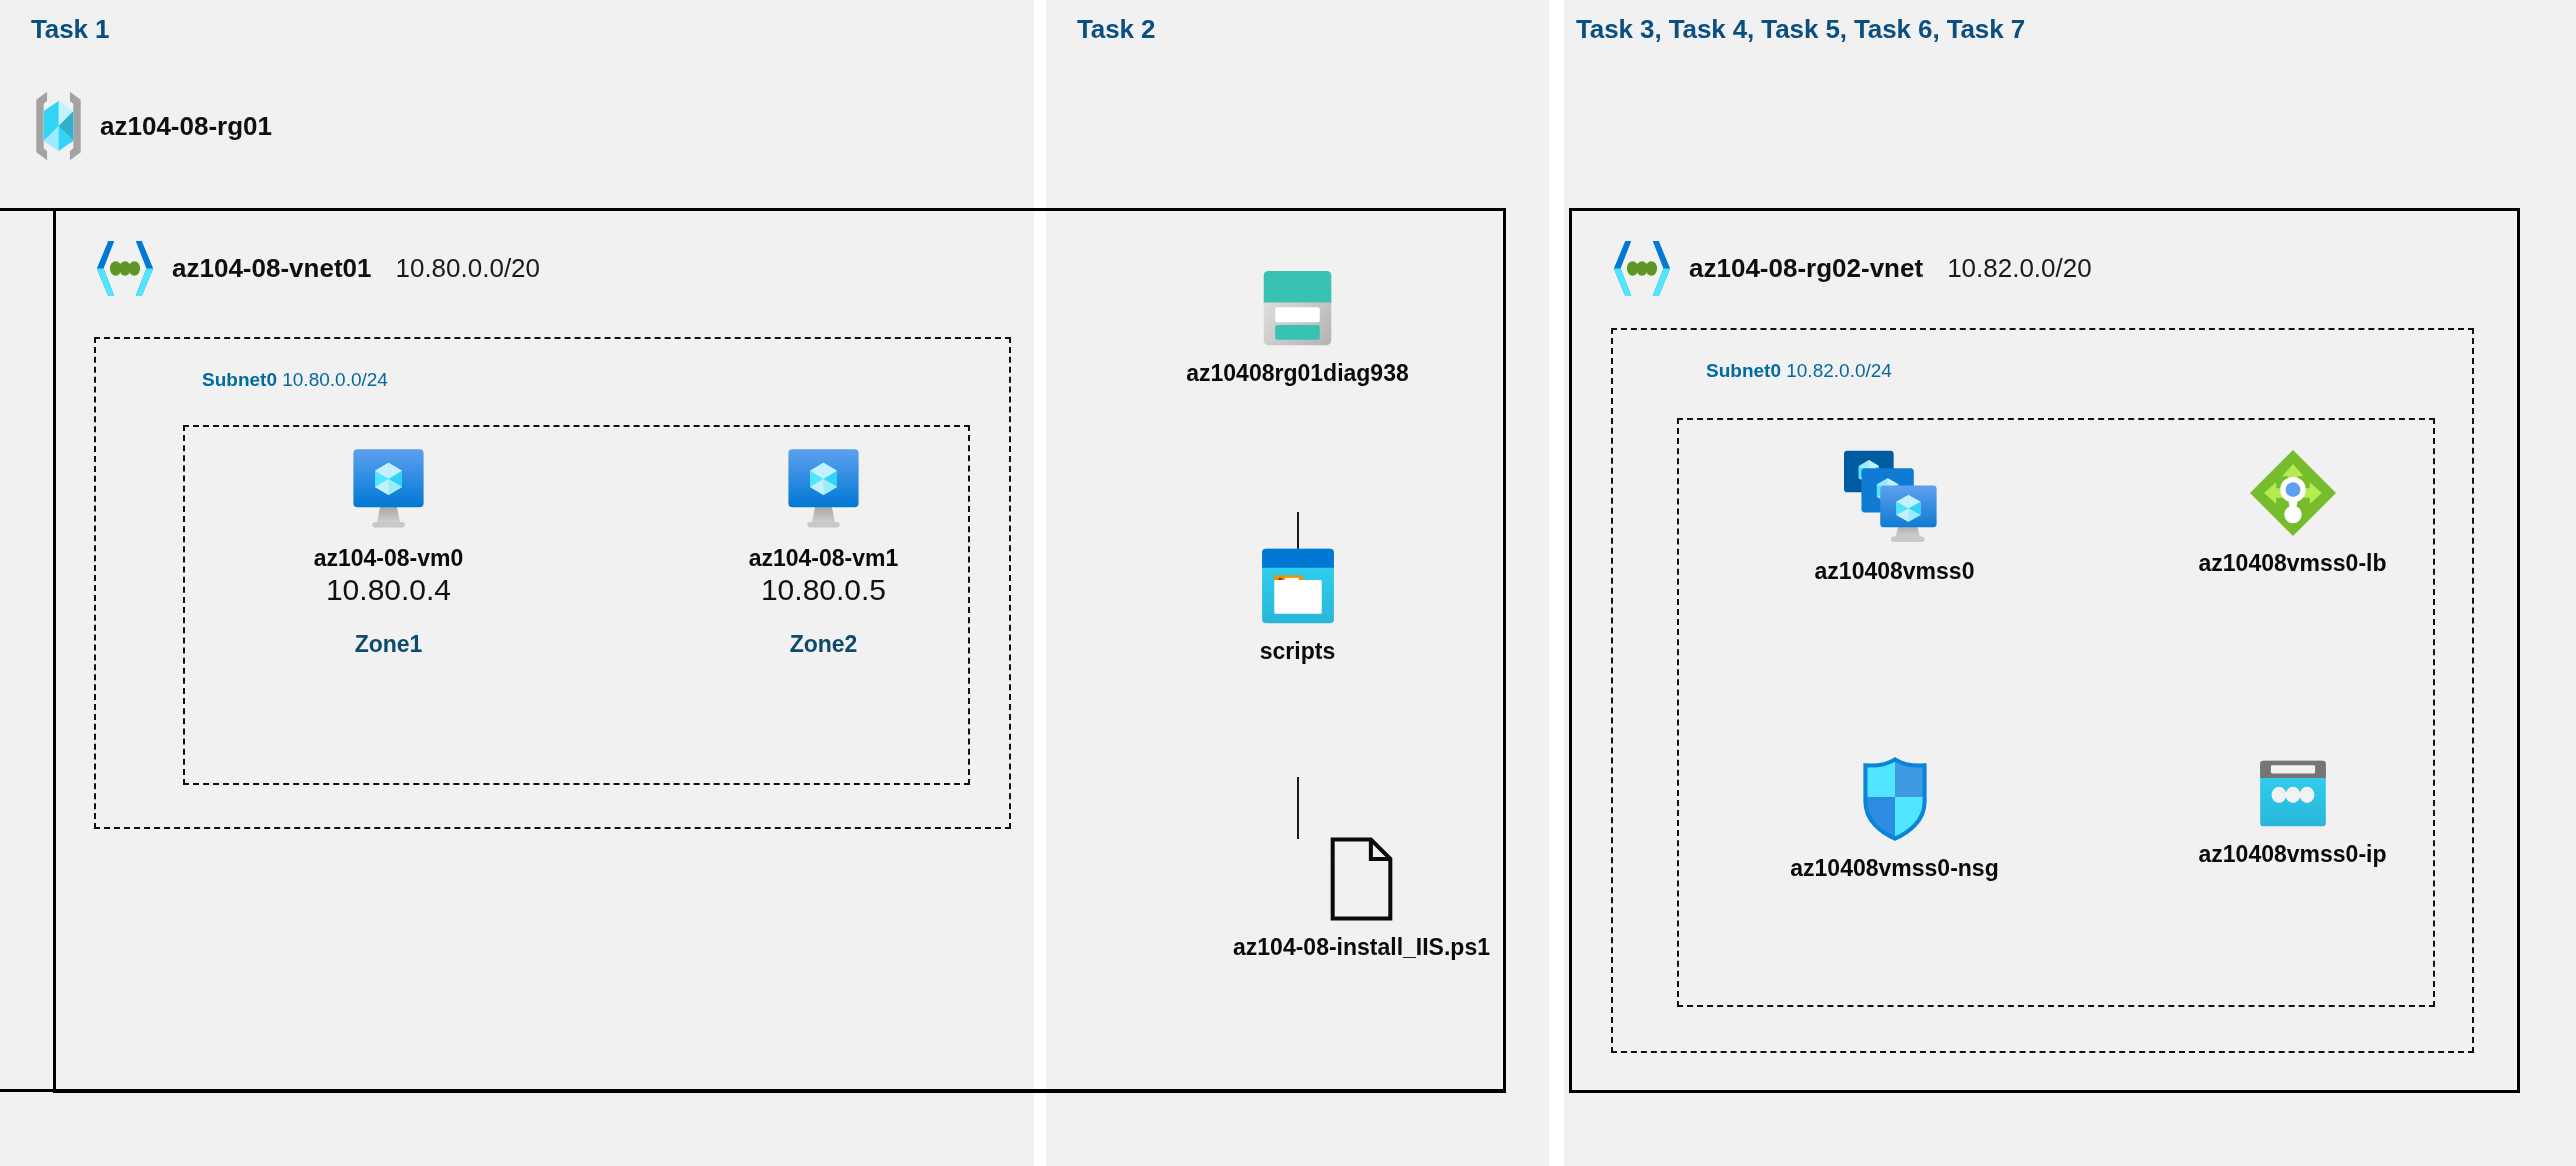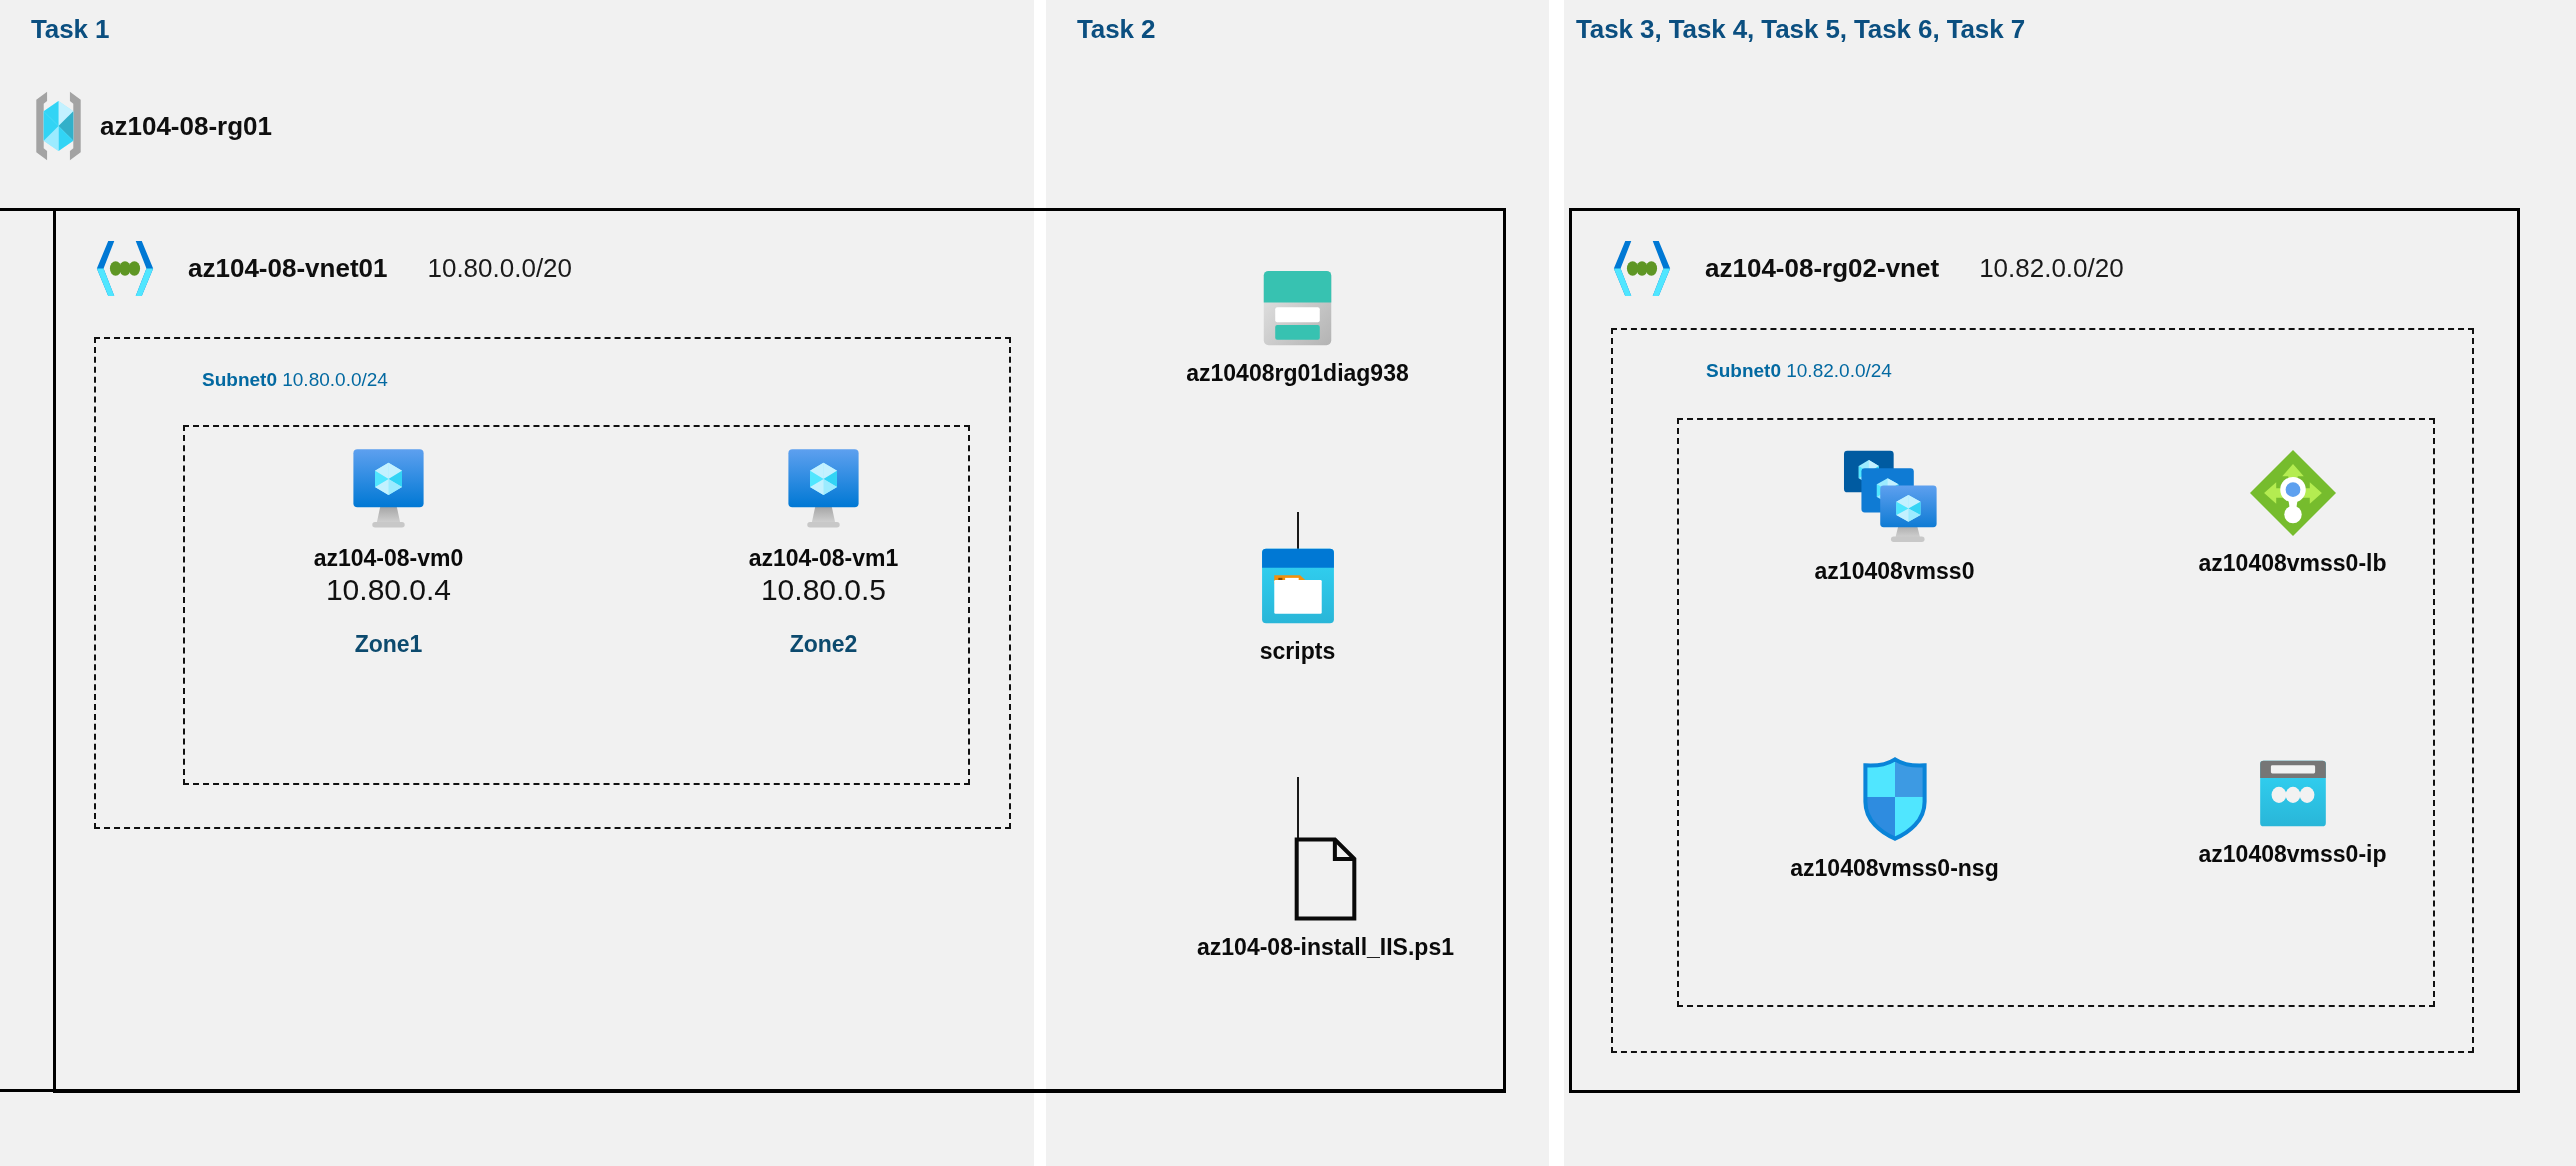--- a/index.html
+++ b/index.html
@@ -77,21 +77,21 @@
     background: #000000;
   }
   #rule-top    { left: 0px; top: 208px;  width: 1505px; }
   #rule-bottom { left: 0px; top: 1089px; width: 1505px; }
 
   
   .vnet-row {
     position: absolute;
     display: flex;
     align-items: center;
-    gap: 32px;
+    gap: 16px;
   }
   #vnet01-row { left: 94px;  top: 237px; }
   #vnet02-row { left: 1611px; top: 237px; }
   .vnet-name {
     font-size: 26px;
     font-weight: bold;
     color: #0f0f0f;
     white-space: nowrap;
   }
   .vnet-cidr {
@@ -169,21 +169,21 @@
   #vm1-node { left: 682px; top: 445px; }
 
   #vmss0-node { left: 1753px; top: 448px; }
   #lb-node    { left: 2151px; top: 448px; }
   #nsg-node   { left: 1753px; top: 755px; }
   #ip-node    { left: 2151px; top: 758px; }
 
   
   #sa-node      { left: 1129px; top: 268px;  width: 337px; }
   #scripts-node { left: 1129px; top: 546px;  width: 337px; }
-  #ps1-node     { left: 1123px; top: 836px; width: 405px; text-align: center; }
+  #ps1-node     { left: 1159px; top: 836px; width: 405px; text-align: center; }
 
   .connector {
     position: absolute;
     width: 2px;
     background: #1a1a1a;
   }
   #conn-1 { left: 1297px; top: 512px;  height: 42px; }
   #conn-2 { left: 1297px; top: 777px; height: 62px; }
 
   

